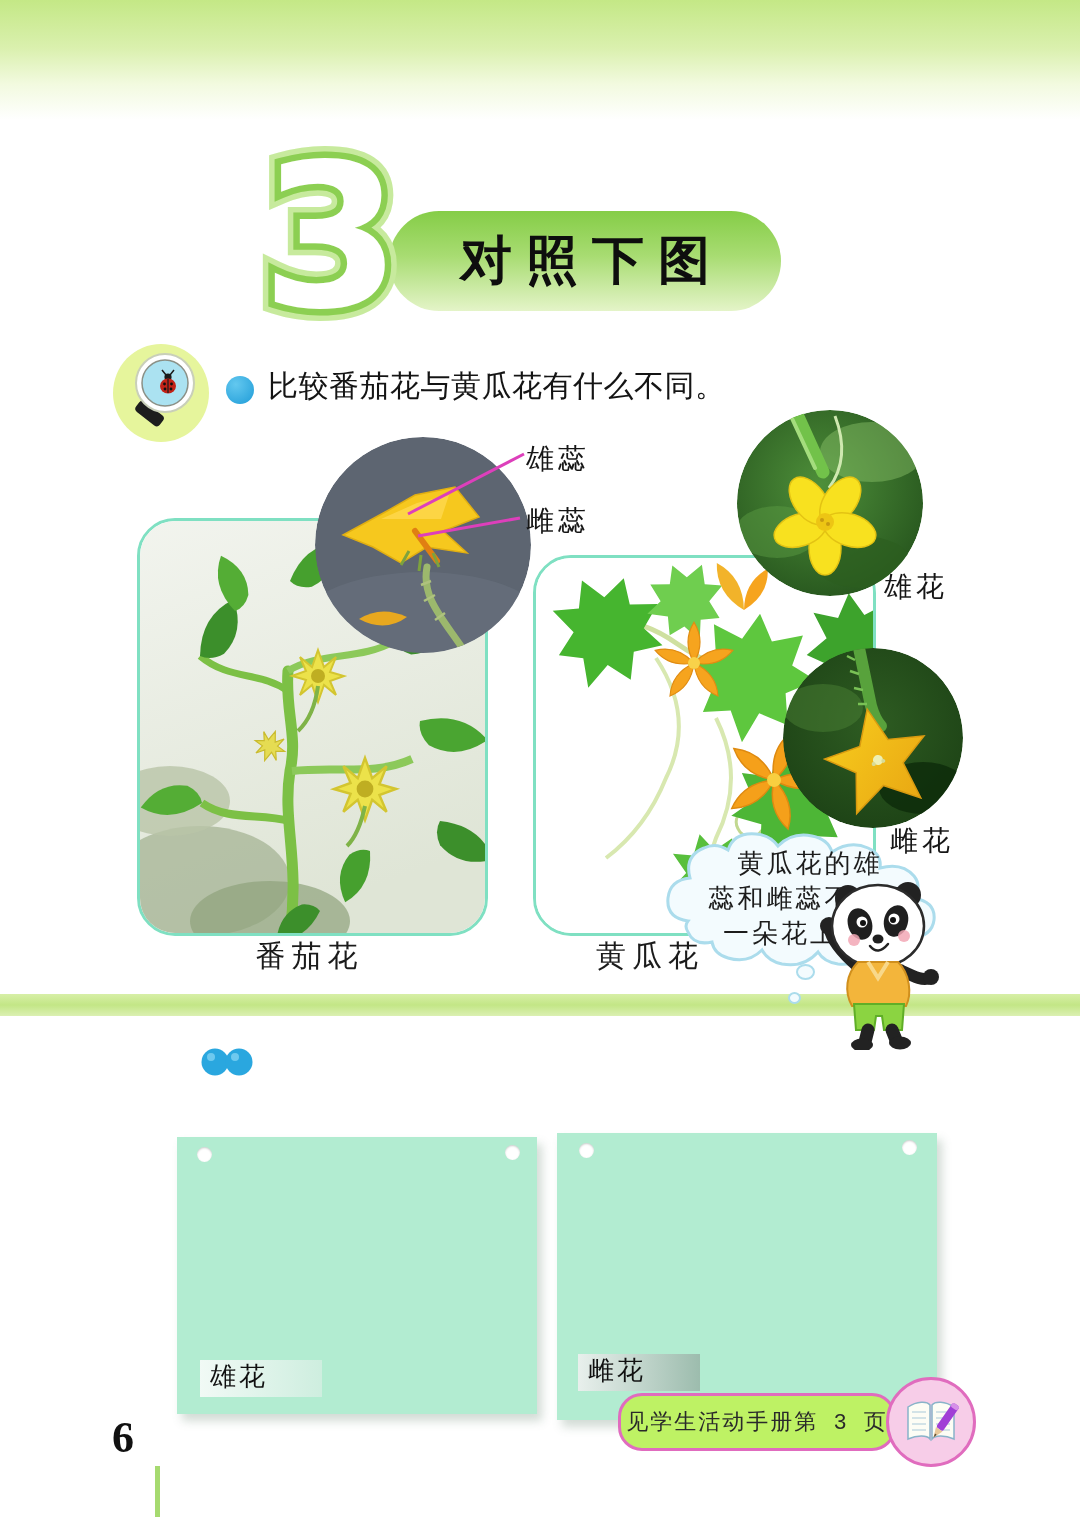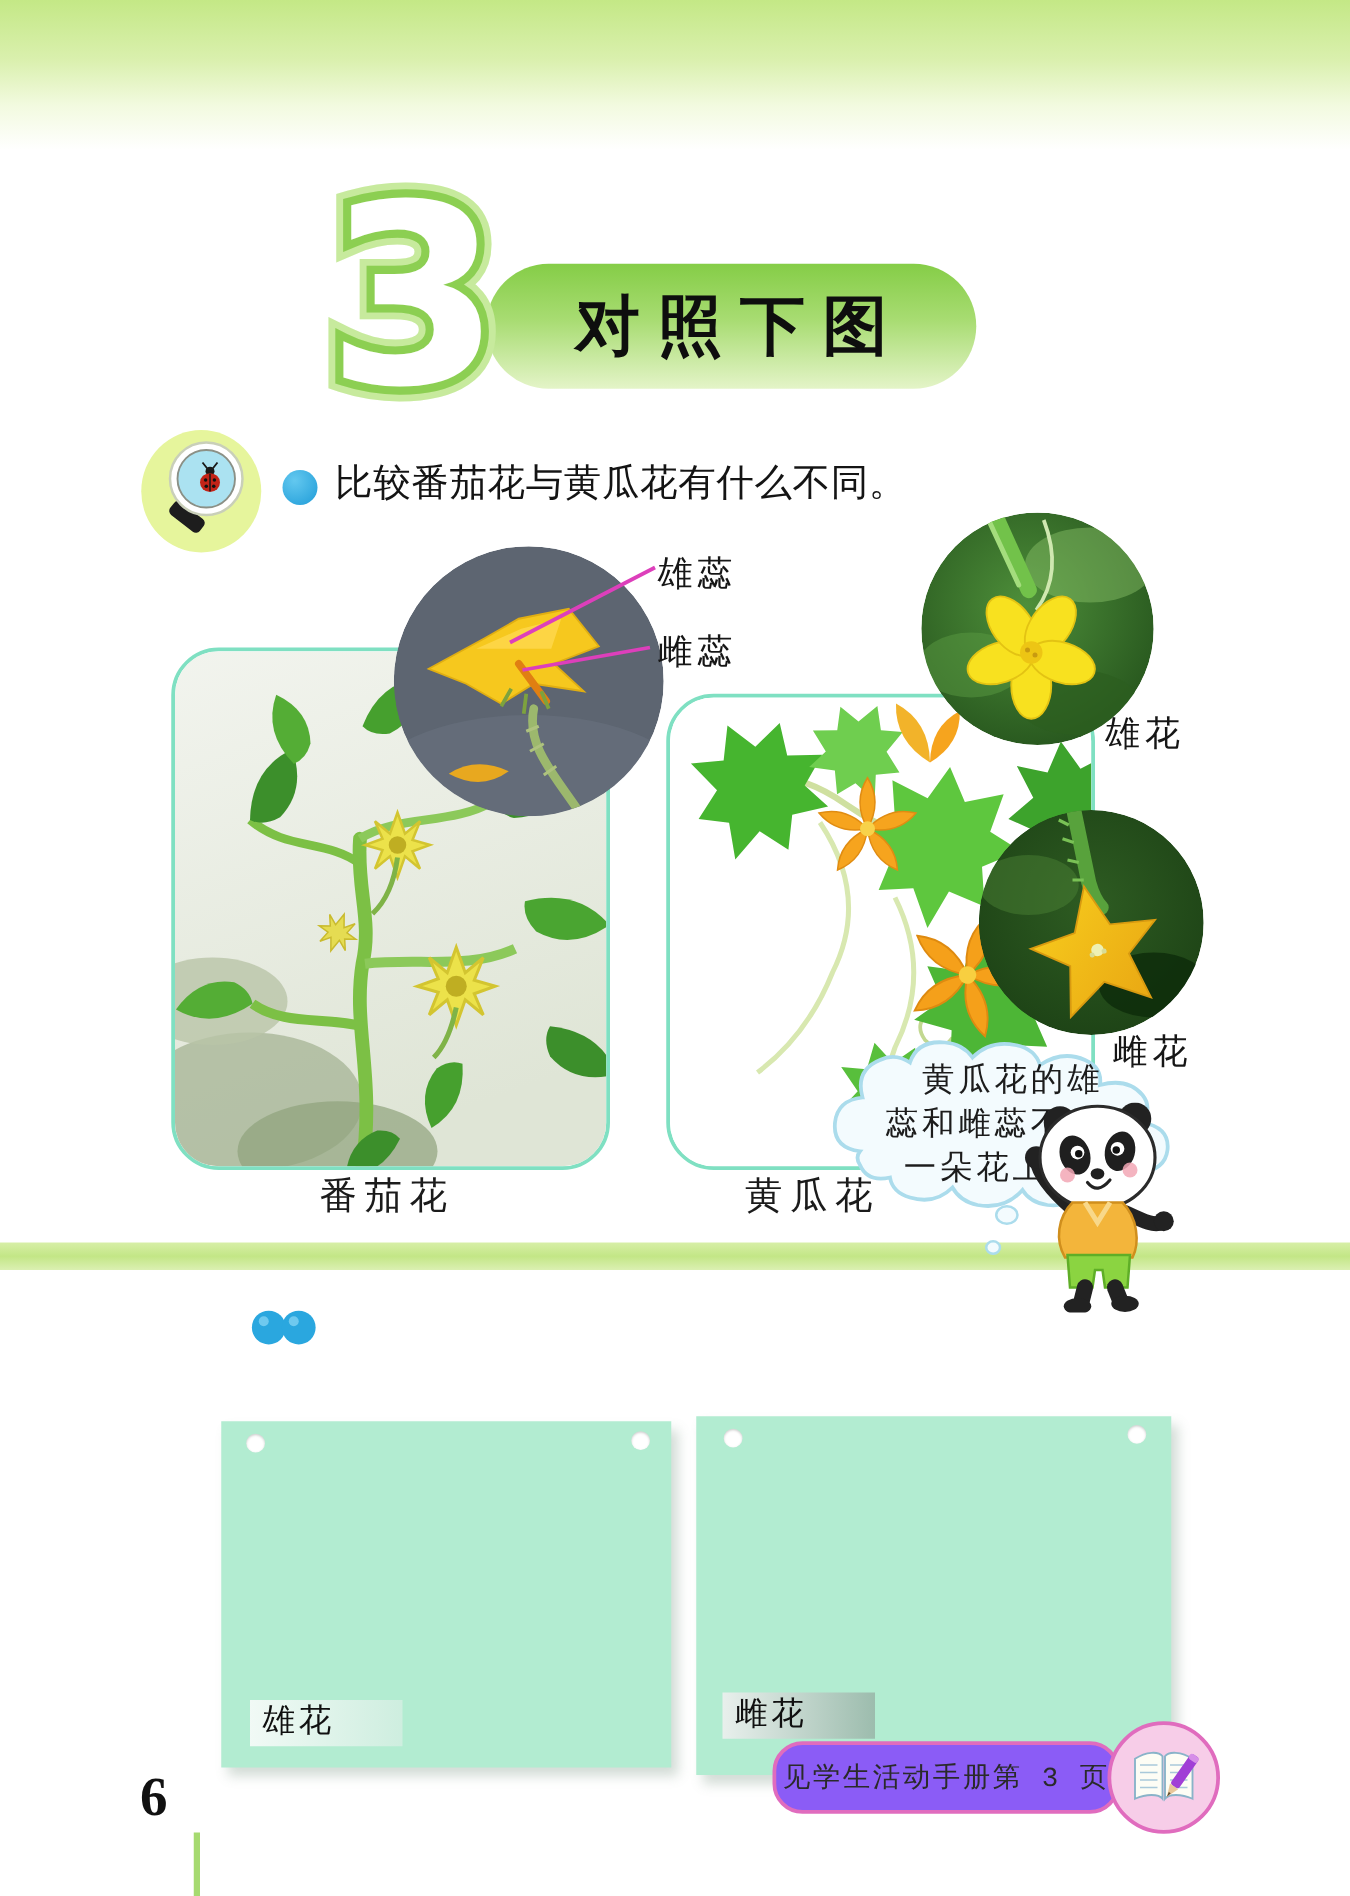--- a/index.html
+++ b/index.html
@@ -72,21 +72,21 @@
   .photo-male{left:200px;top:1162px;width:317px;height:235px;}
   .photo-female{left:578px;top:1158px;width:319px;height:232px;}
   .photo-lbl{font-size:26px;color:#101010;letter-spacing:3px;line-height:36px;padding-left:10px;z-index:3;}
   .lbl-male2{left:200px;top:1360px;width:112px;height:37px;
     background:linear-gradient(to right,rgba(252,252,252,.85),rgba(240,240,240,.45));}
   .lbl-female2{left:578px;top:1354px;width:112px;height:37px;
     background:linear-gradient(to right,rgba(240,240,240,.88),rgba(130,130,130,.45));}
 
   
   .ref-box{left:618px;top:1393px;width:272px;height:52px;border-radius:24px;
-    background:#8b5cf6;border:3px solid #e06cbe;display:flex;align-items:center;justify-content:center;z-index:6;}
+    background:#bef264;border:3px solid #e06cbe;display:flex;align-items:center;justify-content:center;z-index:6;}
   .ref-box span{font-size:22px;color:#2a2a2a;letter-spacing:2px;}
   .ref-circle{left:886px;top:1377px;width:84px;height:84px;border-radius:50%;
     background:#f7cde8;border:3px solid #e06cbe;display:flex;align-items:center;justify-content:center;z-index:6;}
   .page-num{left:112px;top:1412px;font-size:44px;font-weight:700;color:#111;
     font-family:"Liberation Serif",serif;}
   .edge-line{left:155px;top:1466px;width:5px;height:51px;background:#a6da70;}
 </style>
 </head>
 <body>
 

